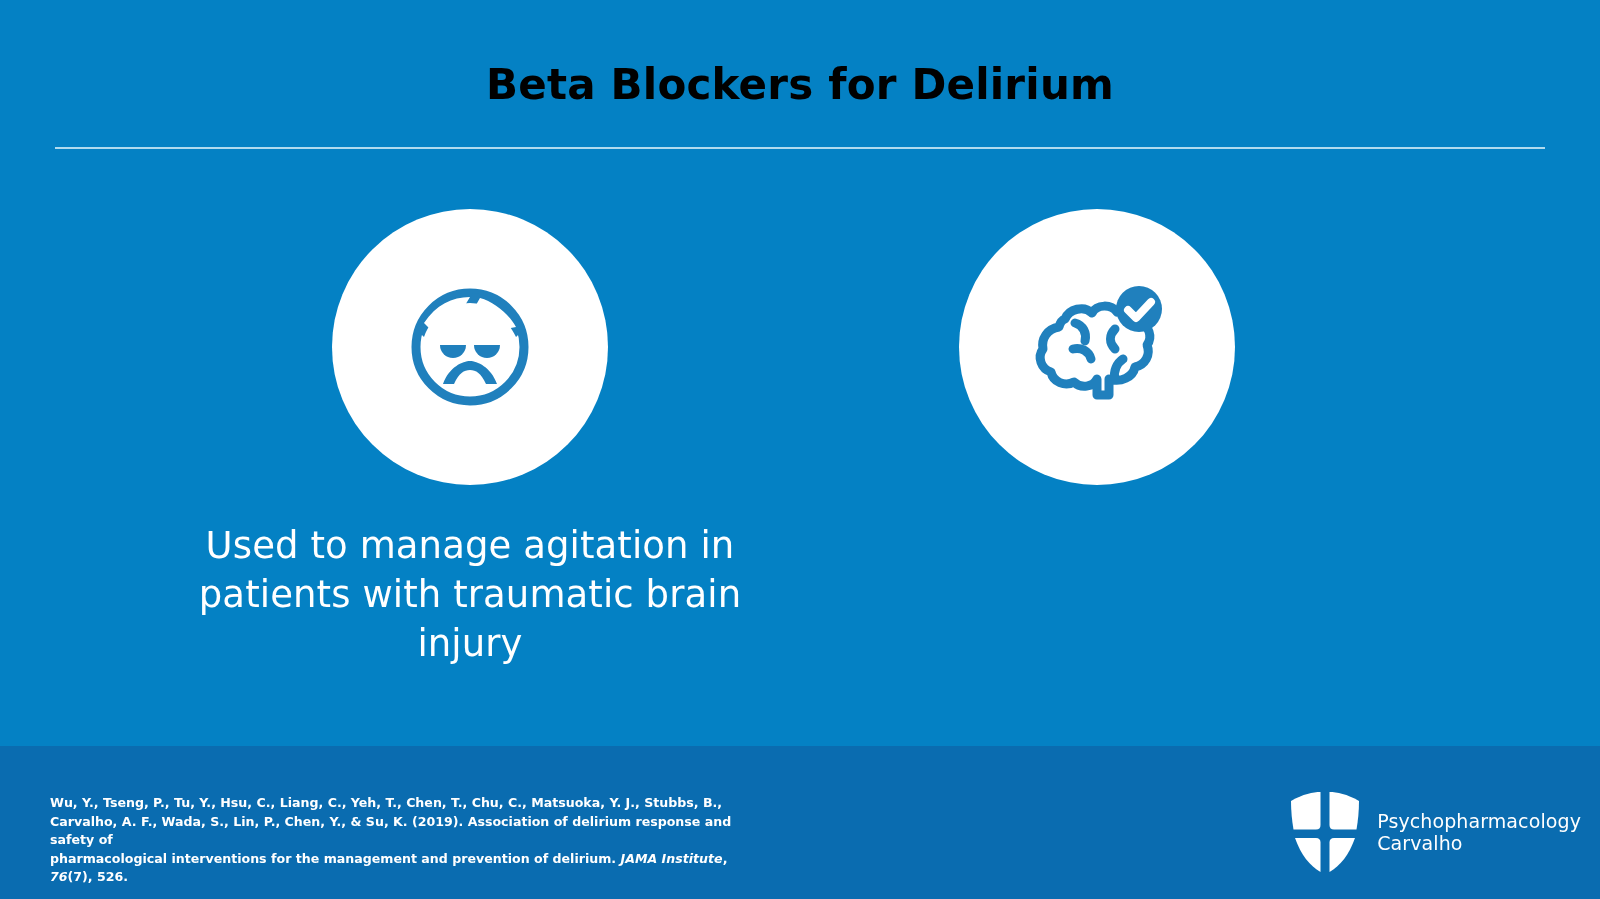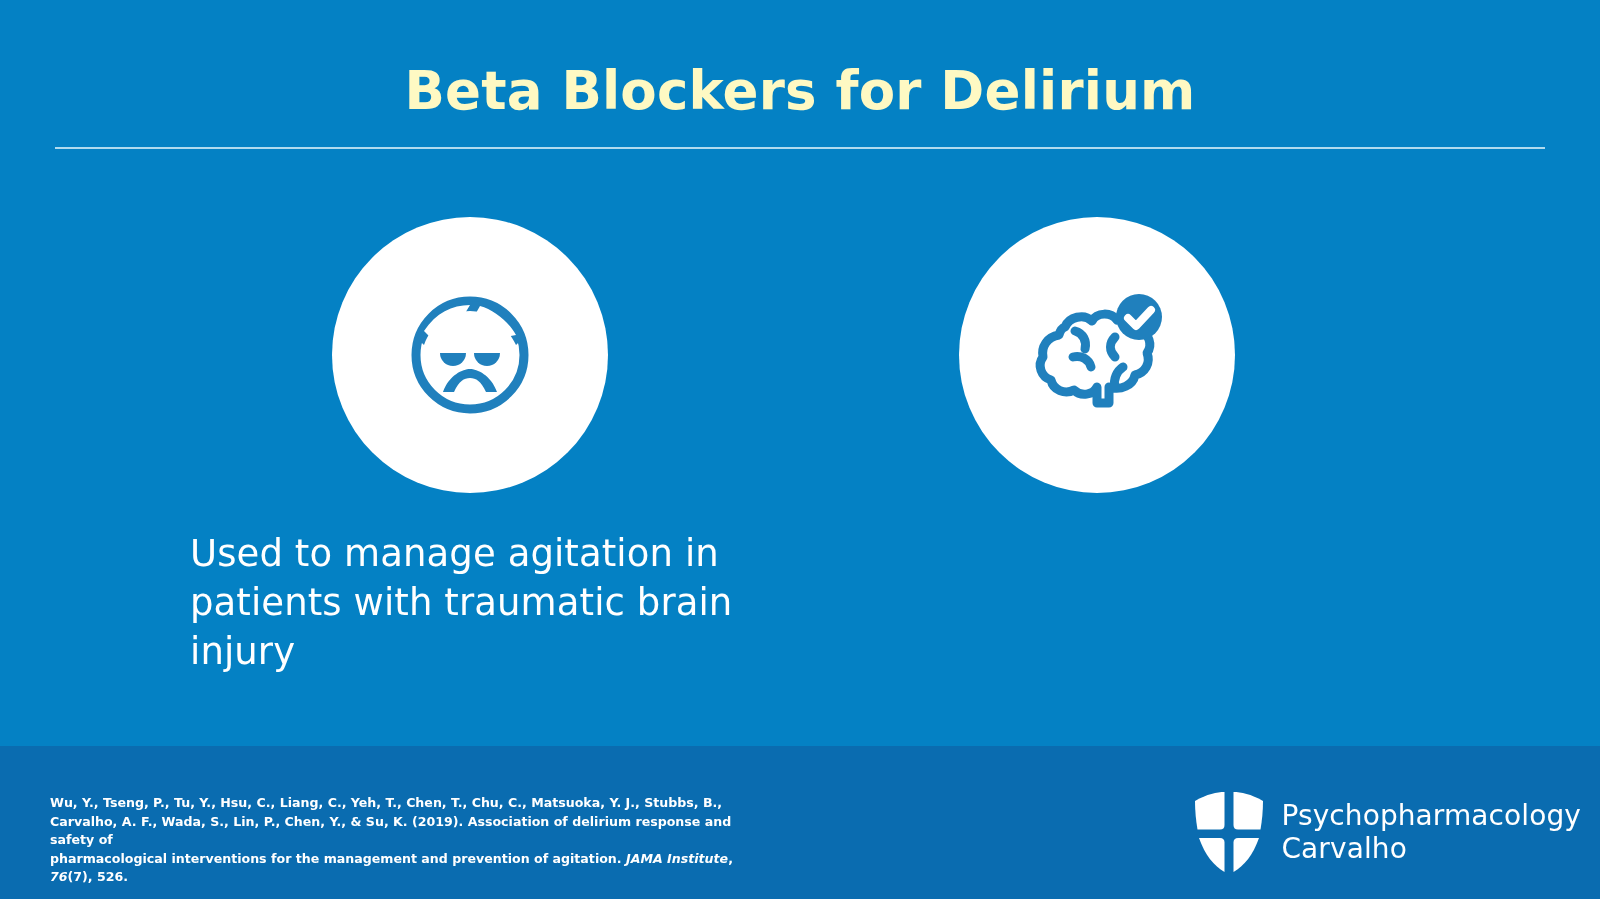--- a/index.html
+++ b/index.html
@@ -24,23 +24,23 @@
   
   .title-block {
     position: absolute;
     left: 0;
     top: 62px;
     width: 1600px;
     text-align: center;
   }
   .slide-title {
     font-family: "DejaVu Sans", sans-serif;
-    font-size: 53px;
+    font-size: 42px;
     font-weight: bold;
-    color: #fef9c3;
+    color: #000000;
     letter-spacing: 0.2px;
     line-height: 1.1;
     margin: 0;
     white-space: nowrap;
   }
   .title-rule {
     position: absolute;
     left: 55px;
     top: 147px;
     width: 1490px;
@@ -52,23 +52,23 @@
   
   .columns {
     position: absolute;
     left: 0;
     top: 205px;
     width: 1600px;
     height: 480px;
   }
   .column {
     position: absolute;
-    top: 12px;
+    top: 4px;
     width: 560px;
-    text-align: left;
+    text-align: center;
   }
   .column-left  { left: 190px; }
   .column-right { left: 817px; }
 
   .icon-circle {
     width: 276px;
     height: 276px;
     border-radius: 50%;
     background: #ffffff;
     margin: 0 auto;
@@ -116,21 +116,21 @@
     position: absolute;
     right: 48px;
     top: 43px;
     display: flex;
     align-items: center;
     gap: 14px;
   }
   .logo-mark { width: 76px; height: 86px; display: block; }
   .logo-text {
     font-family: "DejaVu Sans", sans-serif;
-    font-size: 28px;
+    font-size: 19px;
     line-height: 1.18;
     color: #ffffff;
     font-weight: 400;
     letter-spacing: 0.1px;
   }
   .logo-text span { display: block; }
 </style>
 </head>
 <body>
 
@@ -190,21 +190,21 @@
       </div>
     </div>
 
   </div>
 
   <div class="footer">
 
     <div class="citation">
       <span class="ln">Wu, Y., Tseng, P., Tu, Y., Hsu, C., Liang, C., Yeh, T., Chen, T., Chu, C., Matsuoka, Y. J., Stubbs, B.,</span>
       <span class="ln">Carvalho, A. F., Wada, S., Lin, P., Chen, Y., &amp; Su, K. (2019). Association of delirium response and safety of</span>
-      <span class="ln"><span>pharmacological interventions for the management and prevention of agitation. </span><i>JAMA Institute</i><span>, </span><i>76</i><span>(7), 526.</span></span>
+      <span class="ln"><span>pharmacological interventions for the management and prevention of delirium. </span><i>JAMA Institute</i><span>, </span><i>76</i><span>(7), 526.</span></span>
     </div>
 
     <div class="logo">
       <span>
         <svg class="logo-mark" viewBox="0 0 76 86" aria-hidden="true">
 
           <path d="M4 12 C16 5 26 3 33.5 3 L33.5 36 C33.5 39 32 40.5 29 40.5 L6.5 40.5 C5 32 4 22 4 12 Z" fill="#ffffff"></path>
           <path d="M72 12 C60 5 50 3 42.5 3 L42.5 36 C42.5 39 44 40.5 47 40.5 L69.5 40.5 C71 32 72 22 72 12 Z" fill="#ffffff"></path>
           <path d="M8 49 L29 49 C32 49 33.5 50.5 33.5 53.5 L33.5 83 C23 77 14 66 8 49 Z" fill="#ffffff"></path>
           <path d="M68 49 L47 49 C44 49 42.5 50.5 42.5 53.5 L42.5 83 C53 77 62 66 68 49 Z" fill="#ffffff"></path>

